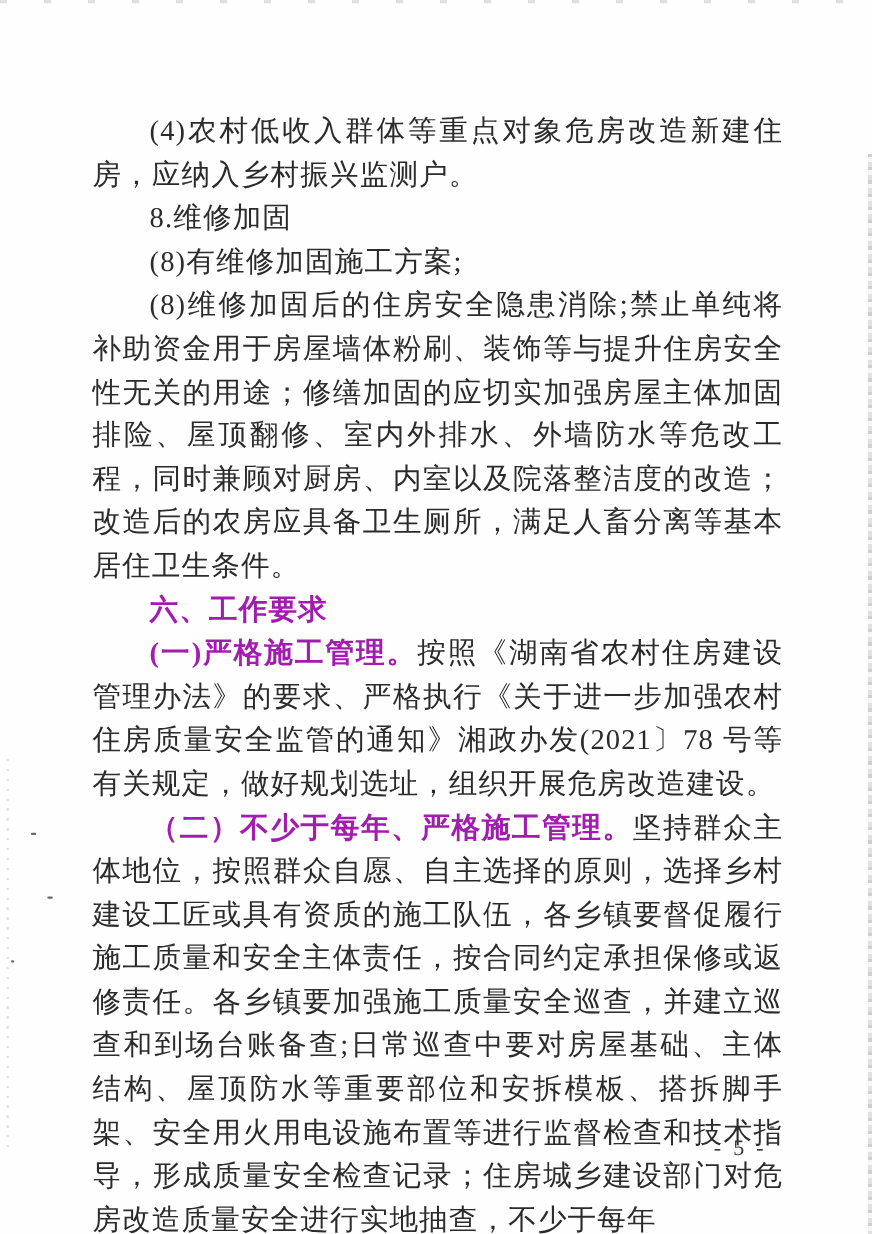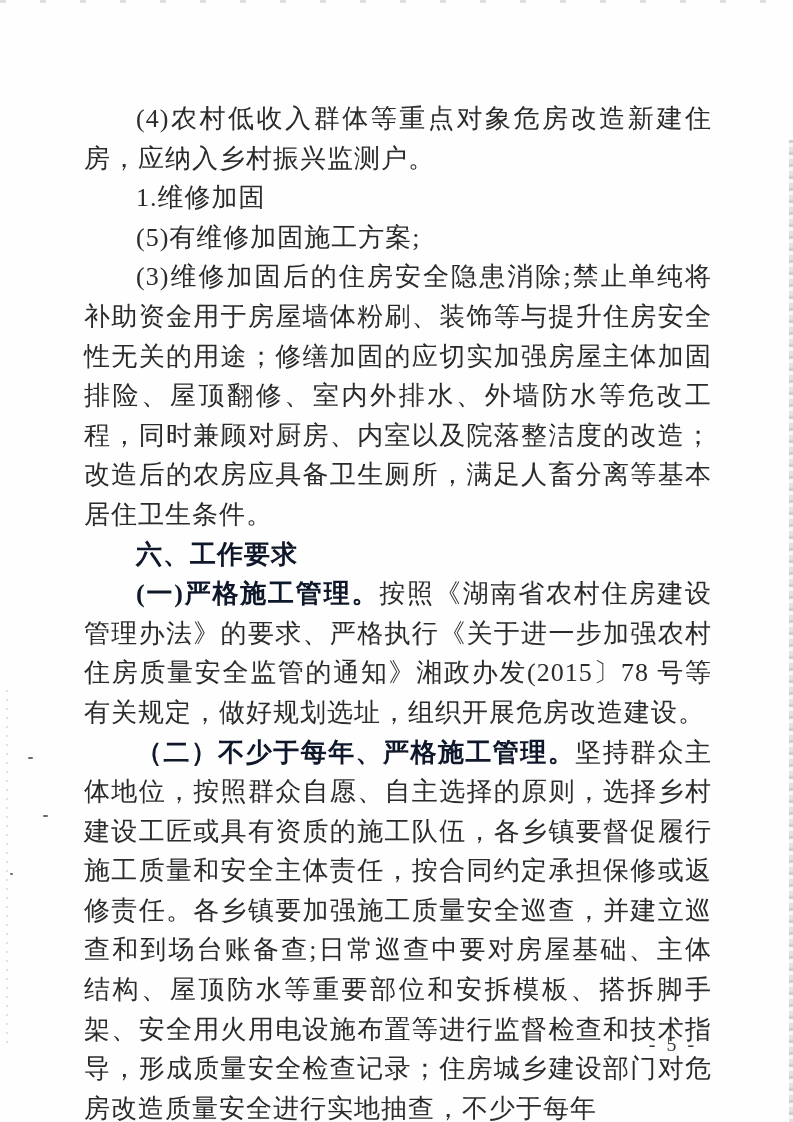--- a/index.html
+++ b/index.html
@@ -23,21 +23,21 @@
     letter-spacing: 1px;
     text-align: justify;
     text-justify: inter-character;
   }
   .doc-body p { margin: 0; text-indent: 2em; }
   .doc-body p.heading {
     font-family: "Liberation Sans", "DejaVu Sans", sans-serif;
     font-weight: bold;
     color: #222;
   }
-  .doc-body span.bold { font-weight: bold; color: #0f172a; }
+  .doc-body span.bold { font-weight: bold; color: #a21caf; }
   .page-number {
     position: absolute;
     left: 638px;
     top: 1033px;
     width: 70px;
     color: #3a3a3a;
     font-size: 20px;
     letter-spacing: 3px;
     text-align: center;
     font-family: "Liberation Serif", "DejaVu Serif", serif;
@@ -89,22 +89,22 @@
   <div class="noise-left"></div>
   <div class="noise-right"></div>
   <div class="speck speck-1"></div>
   <div class="speck speck-2"></div>
   <div class="speck speck-3"></div>
   <div class="speck speck-4"></div>
   <div class="speck speck-5"></div>
 
   <div class="doc-body">
       <p class="body"><span>(4)农村低收入群体等重点对象危房改造新建住房，应纳入乡村振兴监测户。</span></p>
-      <p class="body"><span>1.维修加固</span></p>
-      <p class="body"><span>(5)有维修加固施工方案;</span></p>
-      <p class="body"><span>(3)维修加固后的住房安全隐患消除;禁止单纯将补助资金用于房屋墙体粉刷、装饰等与提升住房安全性无关的用途；修缮加固的应切实加强房屋主体加固排险、屋顶翻修、室内外排水、外墙防水等危改工程，同时兼顾对厨房、内室以及院落整洁度的改造；改造后的农房应具备卫生厕所，满足人畜分离等基本居住卫生条件。</span></p>
+      <p class="body"><span>8.维修加固</span></p>
+      <p class="body"><span>(8)有维修加固施工方案;</span></p>
+      <p class="body"><span>(8)维修加固后的住房安全隐患消除;禁止单纯将补助资金用于房屋墙体粉刷、装饰等与提升住房安全性无关的用途；修缮加固的应切实加强房屋主体加固排险、屋顶翻修、室内外排水、外墙防水等危改工程，同时兼顾对厨房、内室以及院落整洁度的改造；改造后的农房应具备卫生厕所，满足人畜分离等基本居住卫生条件。</span></p>
       <p class="heading"><span class="bold">六、工作要求</span></p>
-      <p class="body"><span class="bold">(一)严格施工管理。</span><span>按照《湖南省农村住房建设管理办法》的要求、严格执行《关于进一步加强农村住房质量安全监管的通知》湘政办发(2015〕78 号等有关规定，做好规划选址，组织开展危房改造建设。</span></p>
+      <p class="body"><span class="bold">(一)严格施工管理。</span><span>按照《湖南省农村住房建设管理办法》的要求、严格执行《关于进一步加强农村住房质量安全监管的通知》湘政办发(2021〕78 号等有关规定，做好规划选址，组织开展危房改造建设。</span></p>
       <p class="body"><span class="bold">（二）不少于每年、严格施工管理。</span><span>坚持群众主体地位，按照群众自愿、自主选择的原则，选择乡村建设工匠或具有资质的施工队伍，各乡镇要督促履行施工质量和安全主体责任，按合同约定承担保修或返修责任。各乡镇要加强施工质量安全巡查，并建立巡查和到场台账备查;日常巡查中要对房屋基础、主体结构、屋顶防水等重要部位和安拆模板、搭拆脚手架、安全用火用电设施布置等进行监督检查和技术指导，形成质量安全检查记录；住房城乡建设部门对危房改造质量安全进行实地抽查，不少于每年</span></p>
     </div>
 
   <div class="page-number">- 5 -</div>
 </div>
 
 </body></html>

